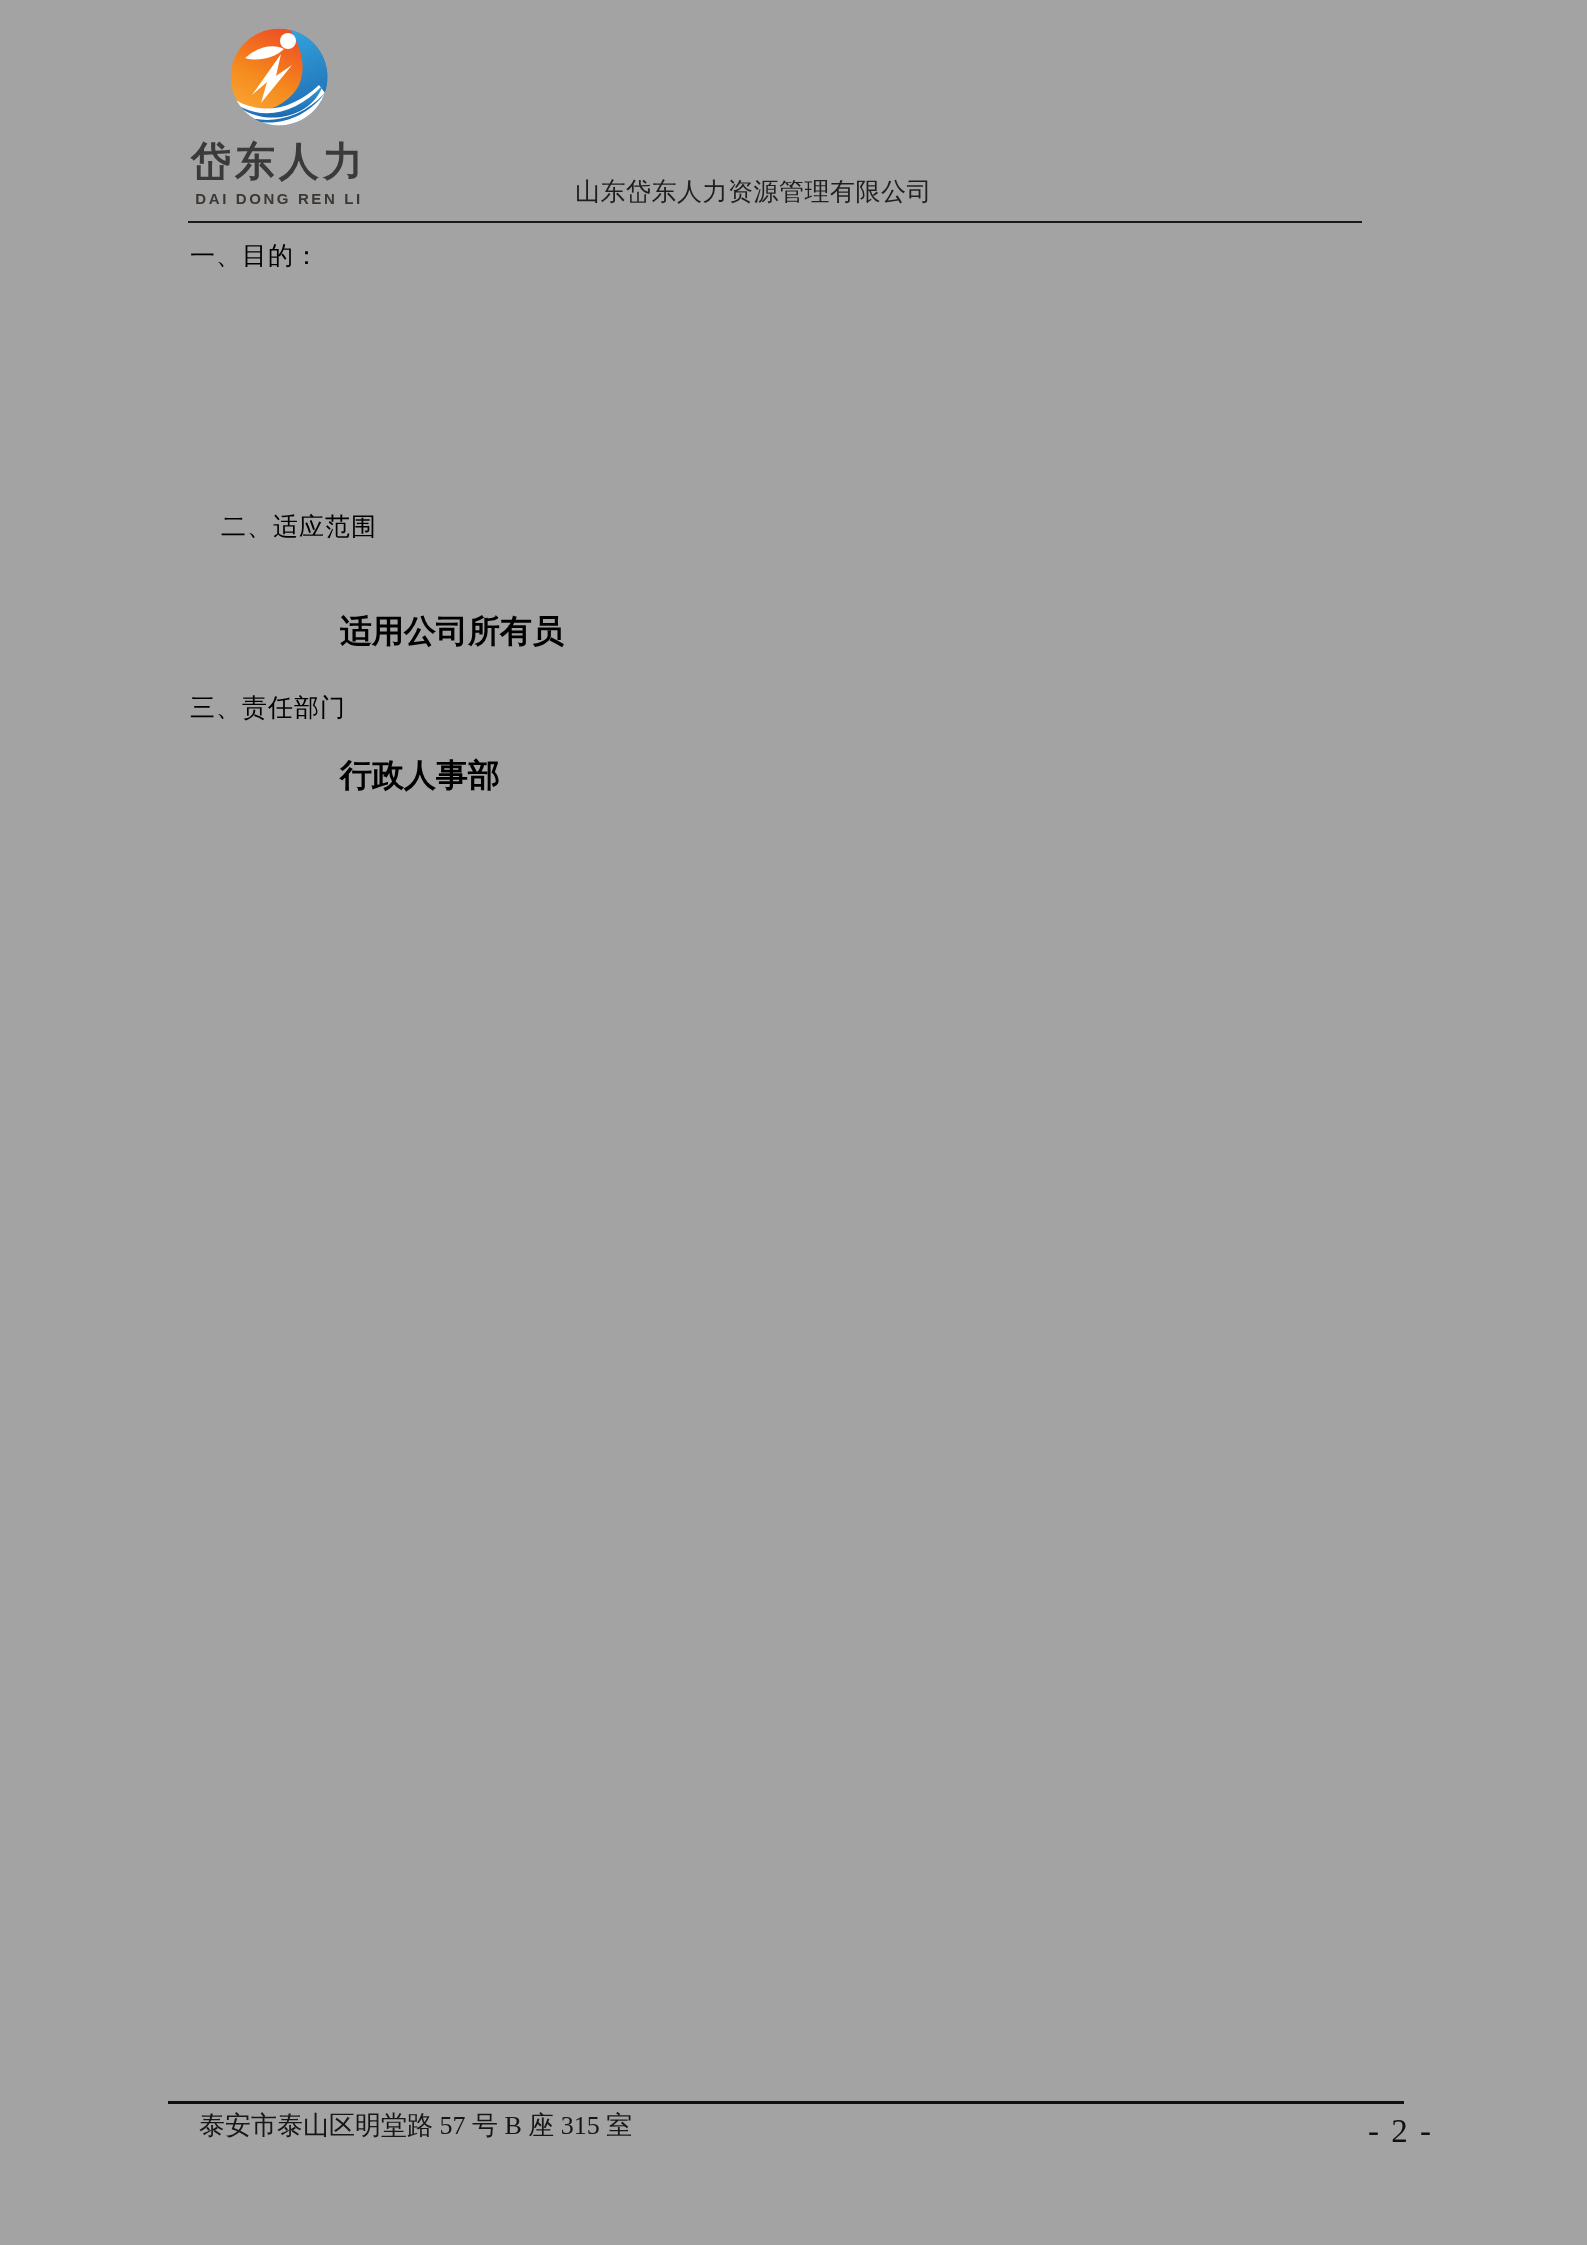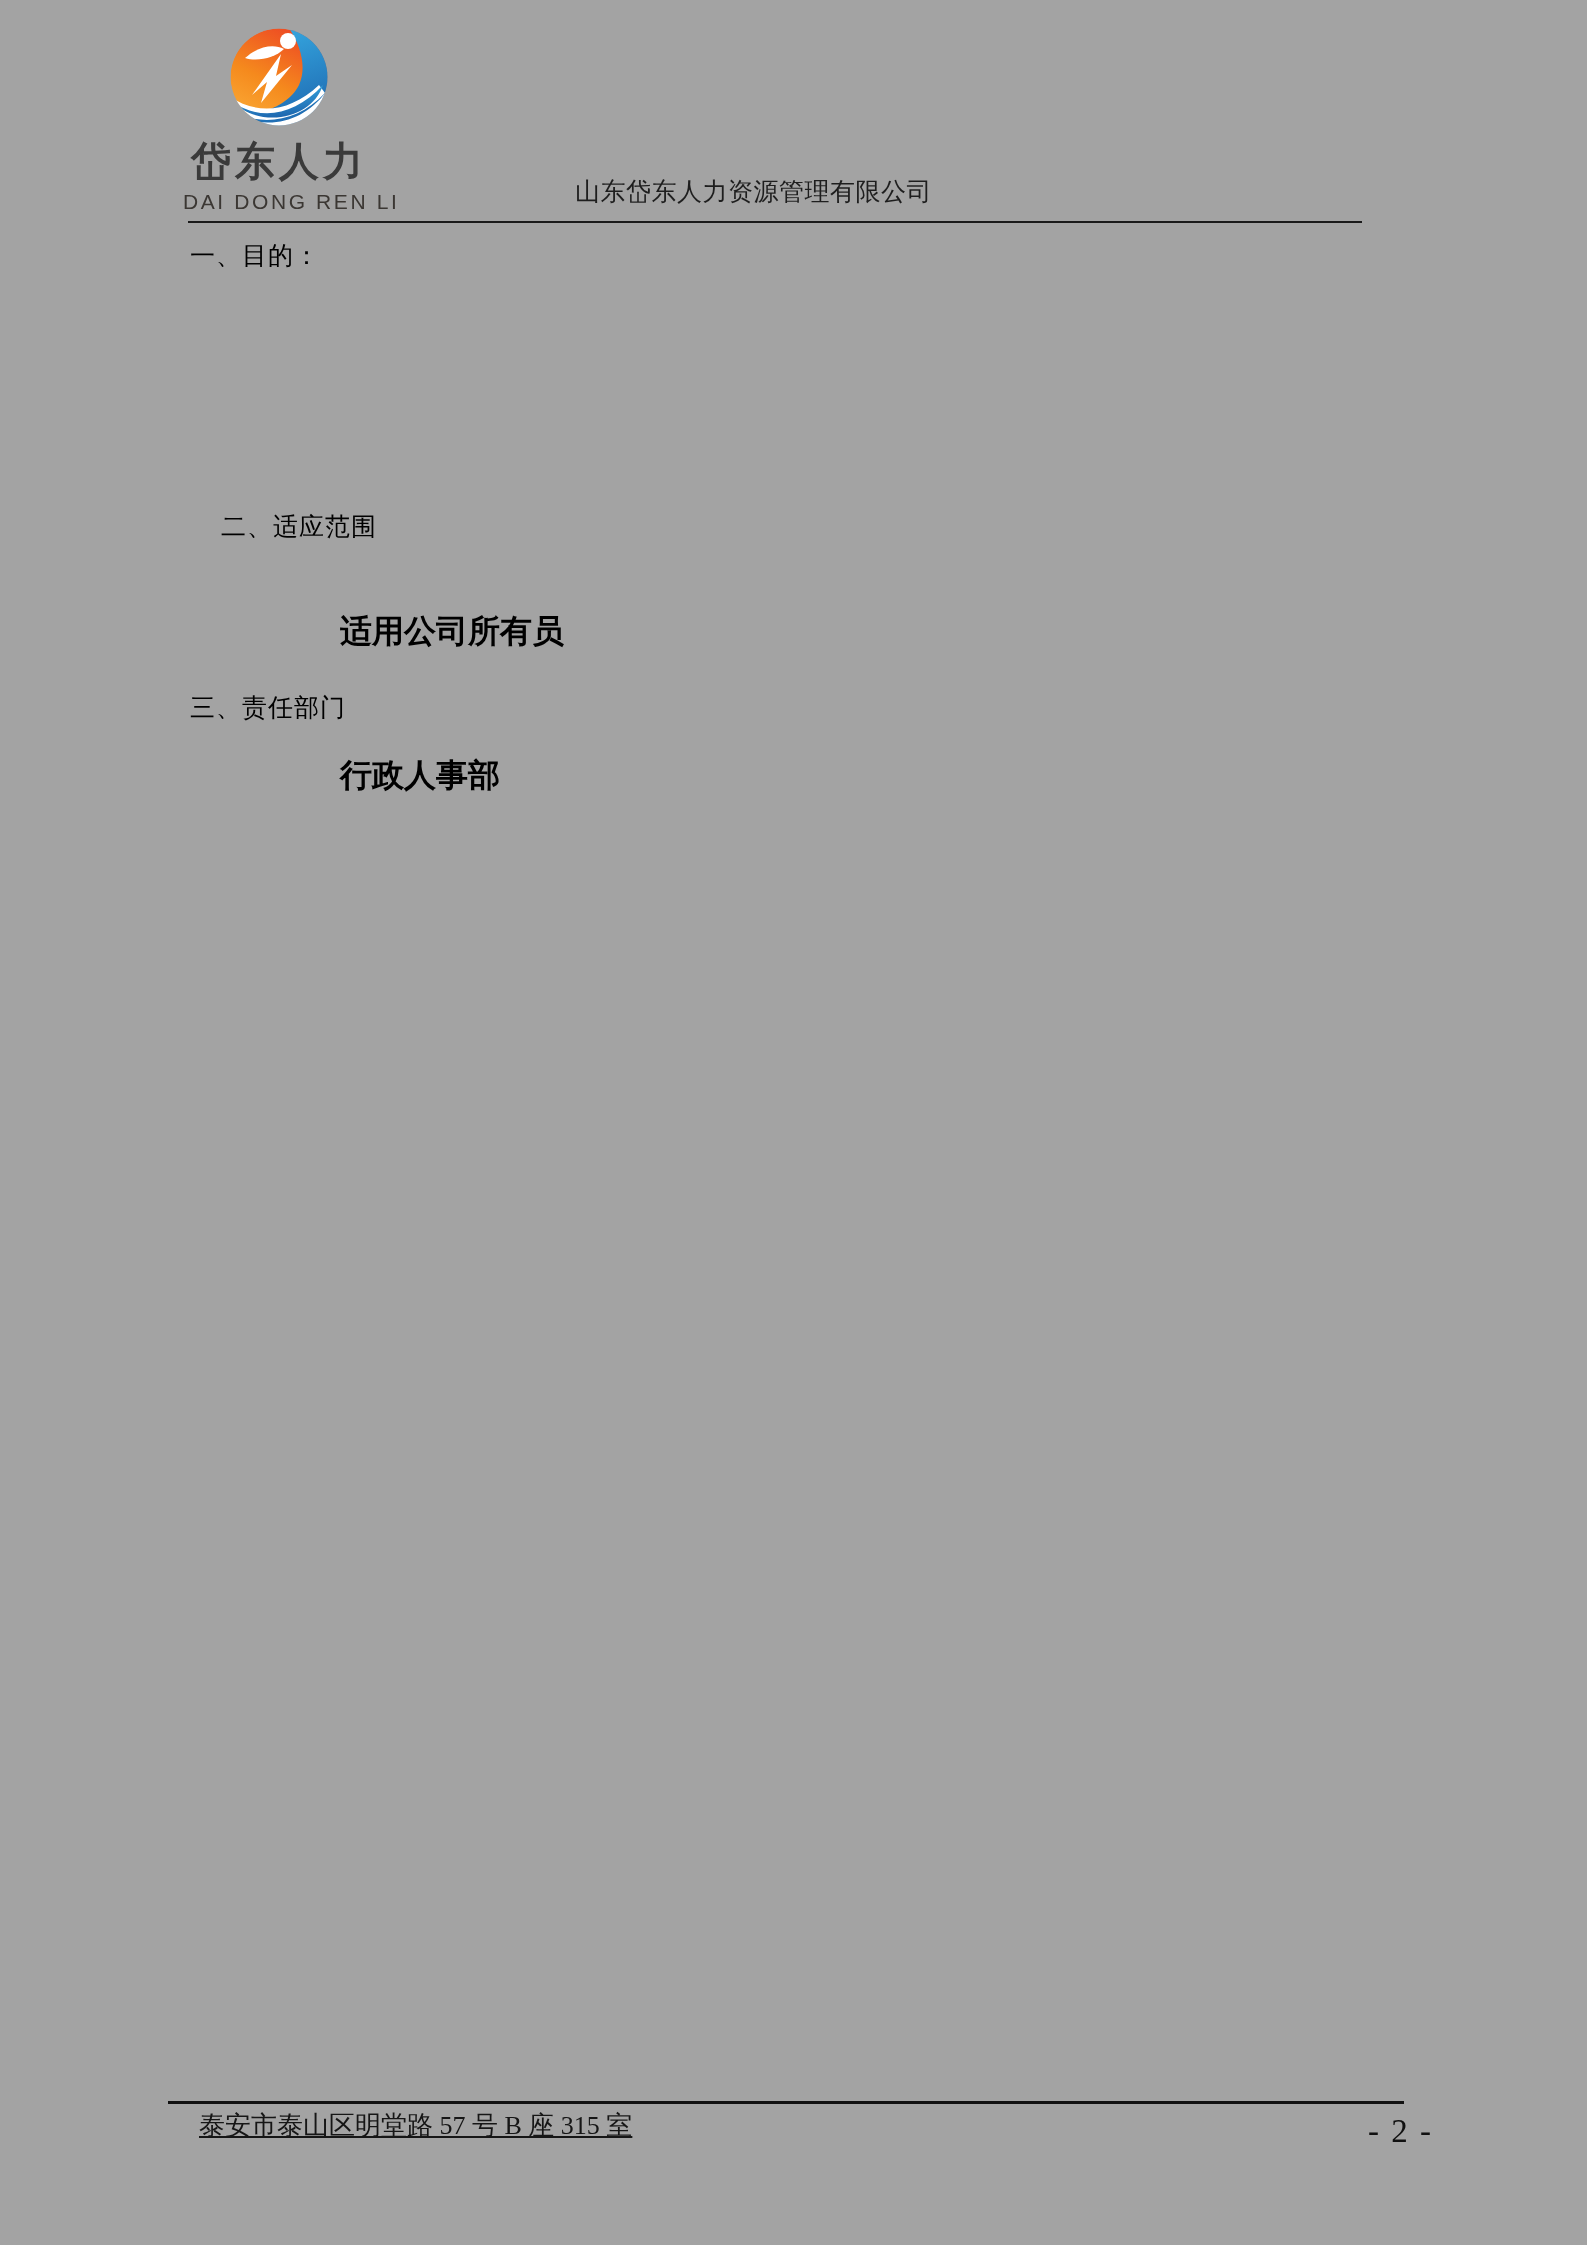--- a/index.html
+++ b/index.html
@@ -27,22 +27,22 @@
     font-family: "Liberation Sans", "DejaVu Sans", sans-serif;
     font-size: 40px;
     font-weight: 700;
     letter-spacing: 4px;
     color: #3a3a3a;
     white-space: nowrap;
   }
   .logo-subtitle {
     margin-top: 1px;
     font-family: "Liberation Sans", "DejaVu Sans", sans-serif;
-    font-size: 21px;
-    font-weight: 400;
+    font-size: 15px;
+    font-weight: 700;
     letter-spacing: 2.6px;
     color: #3b3733;
     white-space: nowrap;
   }
 
   
   .company-name {
     position: absolute;
     left: 575px;
     top: 163px;
@@ -117,21 +117,20 @@
     height: 3px;
     background: #111111;
   }
   .footer-address {
     position: absolute;
     left: 199px;
     top: 2108px;
     font-size: 26px;
     color: #161616;
     white-space: nowrap;
-    text-decoration: underline;
   }
   .footer-hotline {
     position: absolute;
     left: 904px;
     top: 2108px;
     font-size: 26px;
     color: #161616;
     white-space: nowrap;
   }
   .page-number {

